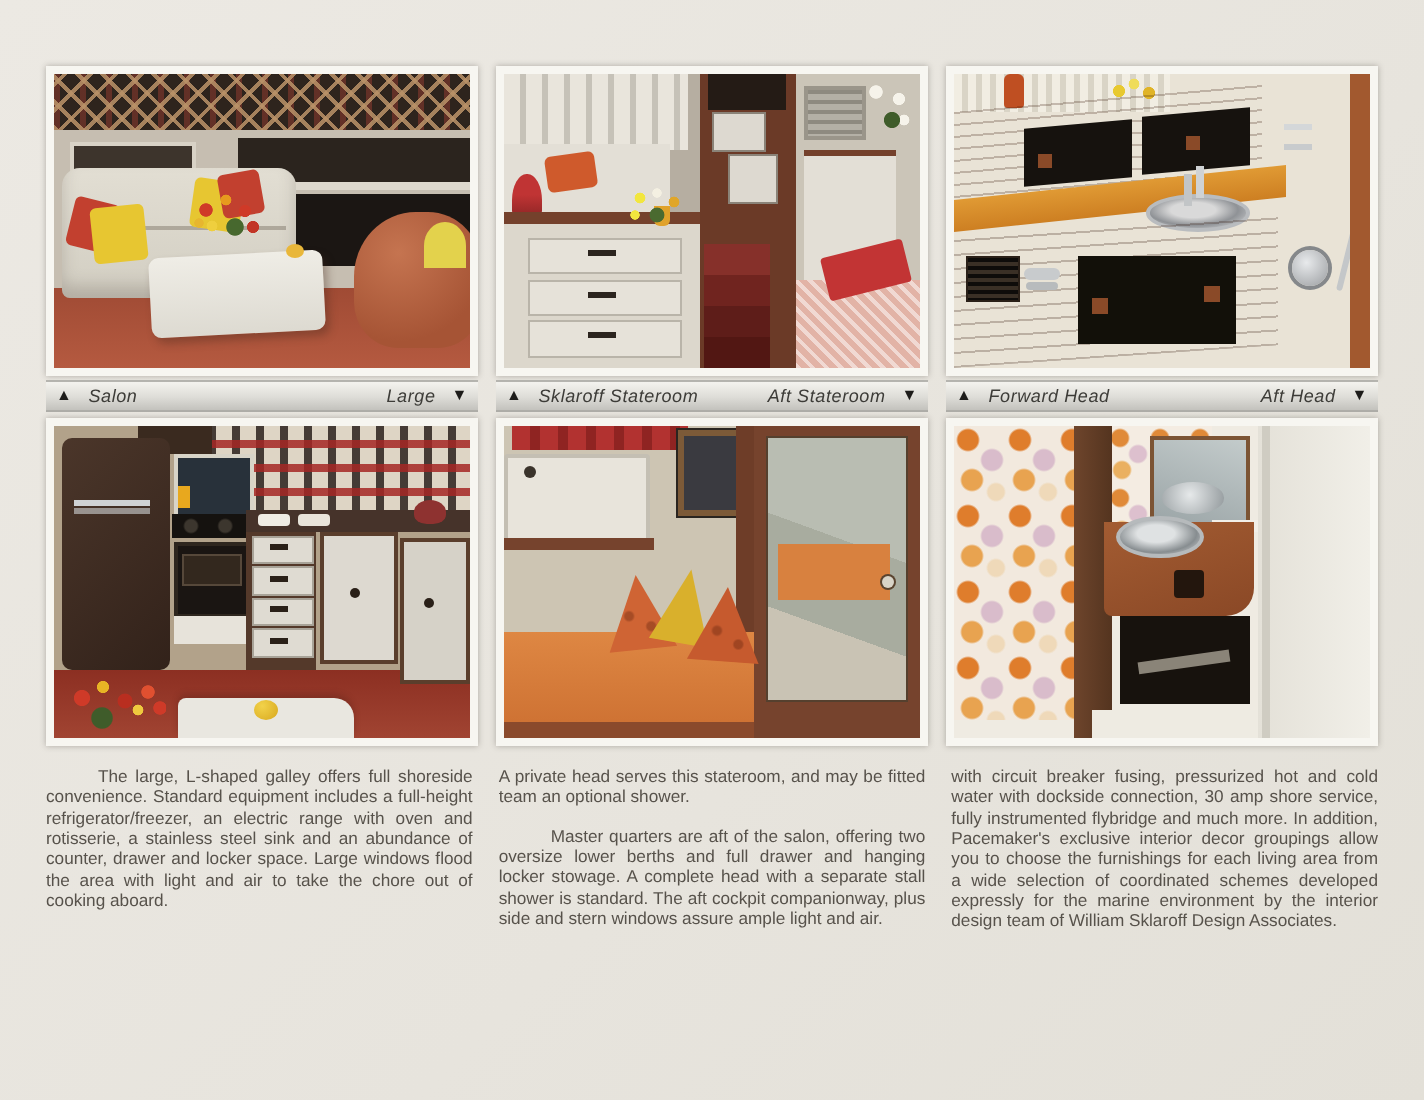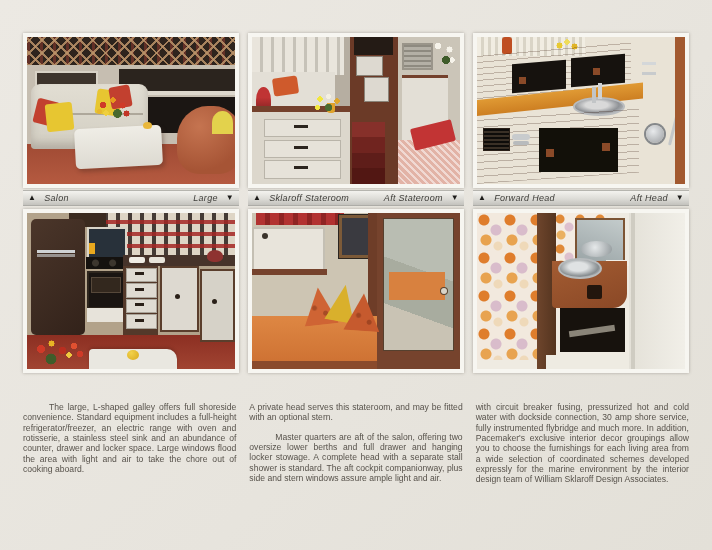--- a/index.html
+++ b/index.html
@@ -31,21 +31,21 @@
     border-top:1px solid #b8b7b2;border-bottom:1px solid #aeada8;
     display:flex;align-items:center;justify-content:space-between;
     padding:0 5px;box-sizing:border-box;
     font-size:9px;font-style:italic;color:#3d3c38;letter-spacing:.3px;
   }
   .cap-side{display:flex;align-items:center;gap:8px;white-space:nowrap;}
   .tri{font-style:normal;font-size:8px;color:#1d1c1a;line-height:1;}
 
   
   .textcols{display:flex;gap:13px;padding:10px 23px 0 23px;}
-  .textcol{width:214px;margin-top:19px;}
+  .textcol{width:214px;}
   .textcol p{
     margin:0 0 9px 0;
     font-size:8.6px;line-height:1.2;
     color:#57524b;text-align:justify;
   }
   .textcol p.indent{text-indent:26px;}
 
   
   .p1-floor{left:0;right:0;bottom:0;height:32%;background:linear-gradient(180deg,#9c4832,#b55a40);}
   .p1-wall{left:0;right:0;top:18%;height:55%;background:#c6beb1;}
@@ -440,21 +440,21 @@
       </div>
     </div>
 
   </div>
 
   <div class="textcols">
     <div class="textcol">
       <p class="indent">The large, L-shaped galley offers full shoreside convenience.  Standard equipment includes a full-height refrigerator/freezer, an electric range with oven and rotisserie, a stainless steel sink and an abundance of counter, drawer and locker space.  Large windows flood the area with light and air to take the chore out of cooking aboard.</p>
     </div>
     <div class="textcol">
-      <p>A private head serves this stateroom, and may be fitted with an optional stern.</p>
+      <p>A private head serves this stateroom, and may be fitted team an optional shower.</p>
       <p class="indent">Master quarters are aft of the salon, offering two oversize lower berths and full drawer and hanging locker stowage.  A complete head with a separate stall shower is standard.  The aft cockpit companionway, plus side and stern windows assure ample light and air.</p>
     </div>
     <div class="textcol">
       <p>with circuit breaker fusing, pressurized hot and cold water with dockside connection, 30 amp shore service, fully instrumented flybridge and much more.  In addition, Pacemaker's exclusive interior decor groupings allow you to choose the furnishings for each living area from a wide selection of coordinated schemes developed expressly for the marine environment by the interior design team of William Sklaroff Design Associates.</p>
     </div>
   </div>
 
 </div>
 
 </body></html>

